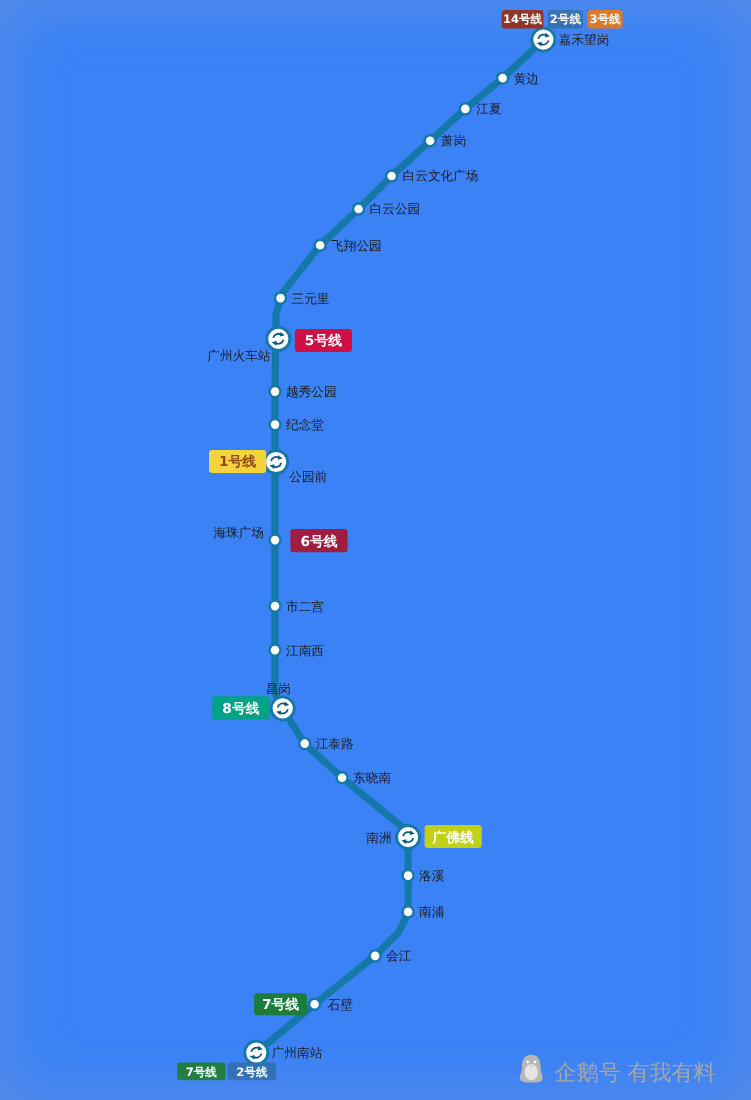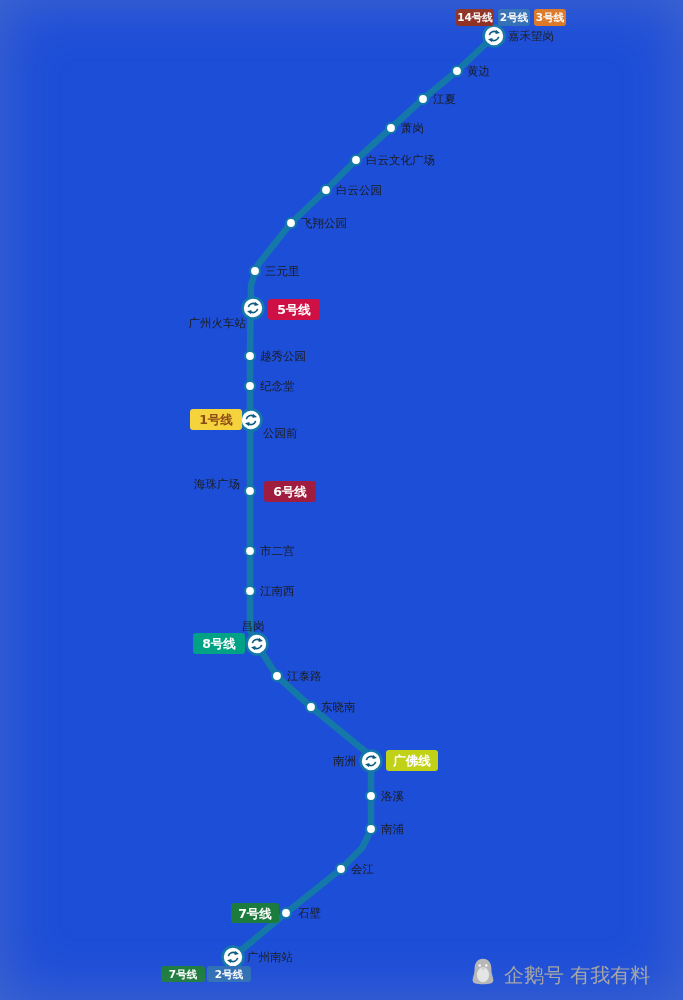--- a/index.html
+++ b/index.html
@@ -1,19 +1,19 @@
 <!DOCTYPE html>
 <html><head>
 <meta charset="utf-8">
 <style>
   html, body { margin: 0; padding: 0; background: #ffffff; }
   .page {
     width: 683px; height: 1000px;
     position: relative; margin: 0 auto;
-    background: #1d4ed8;
+    background: #3b82f6;
     font-family: "DejaVu Sans", sans-serif;
     overflow: hidden;
   }
   .page::after{ 
     content:""; position:absolute; inset:0; pointer-events:none;
     box-shadow: inset 0 0 60px rgba(180,180,180,0.25);
   }
   svg { display:block; }
   svg text { font-family: "DejaVu Sans", "Liberation Sans", sans-serif; }
 </style>

